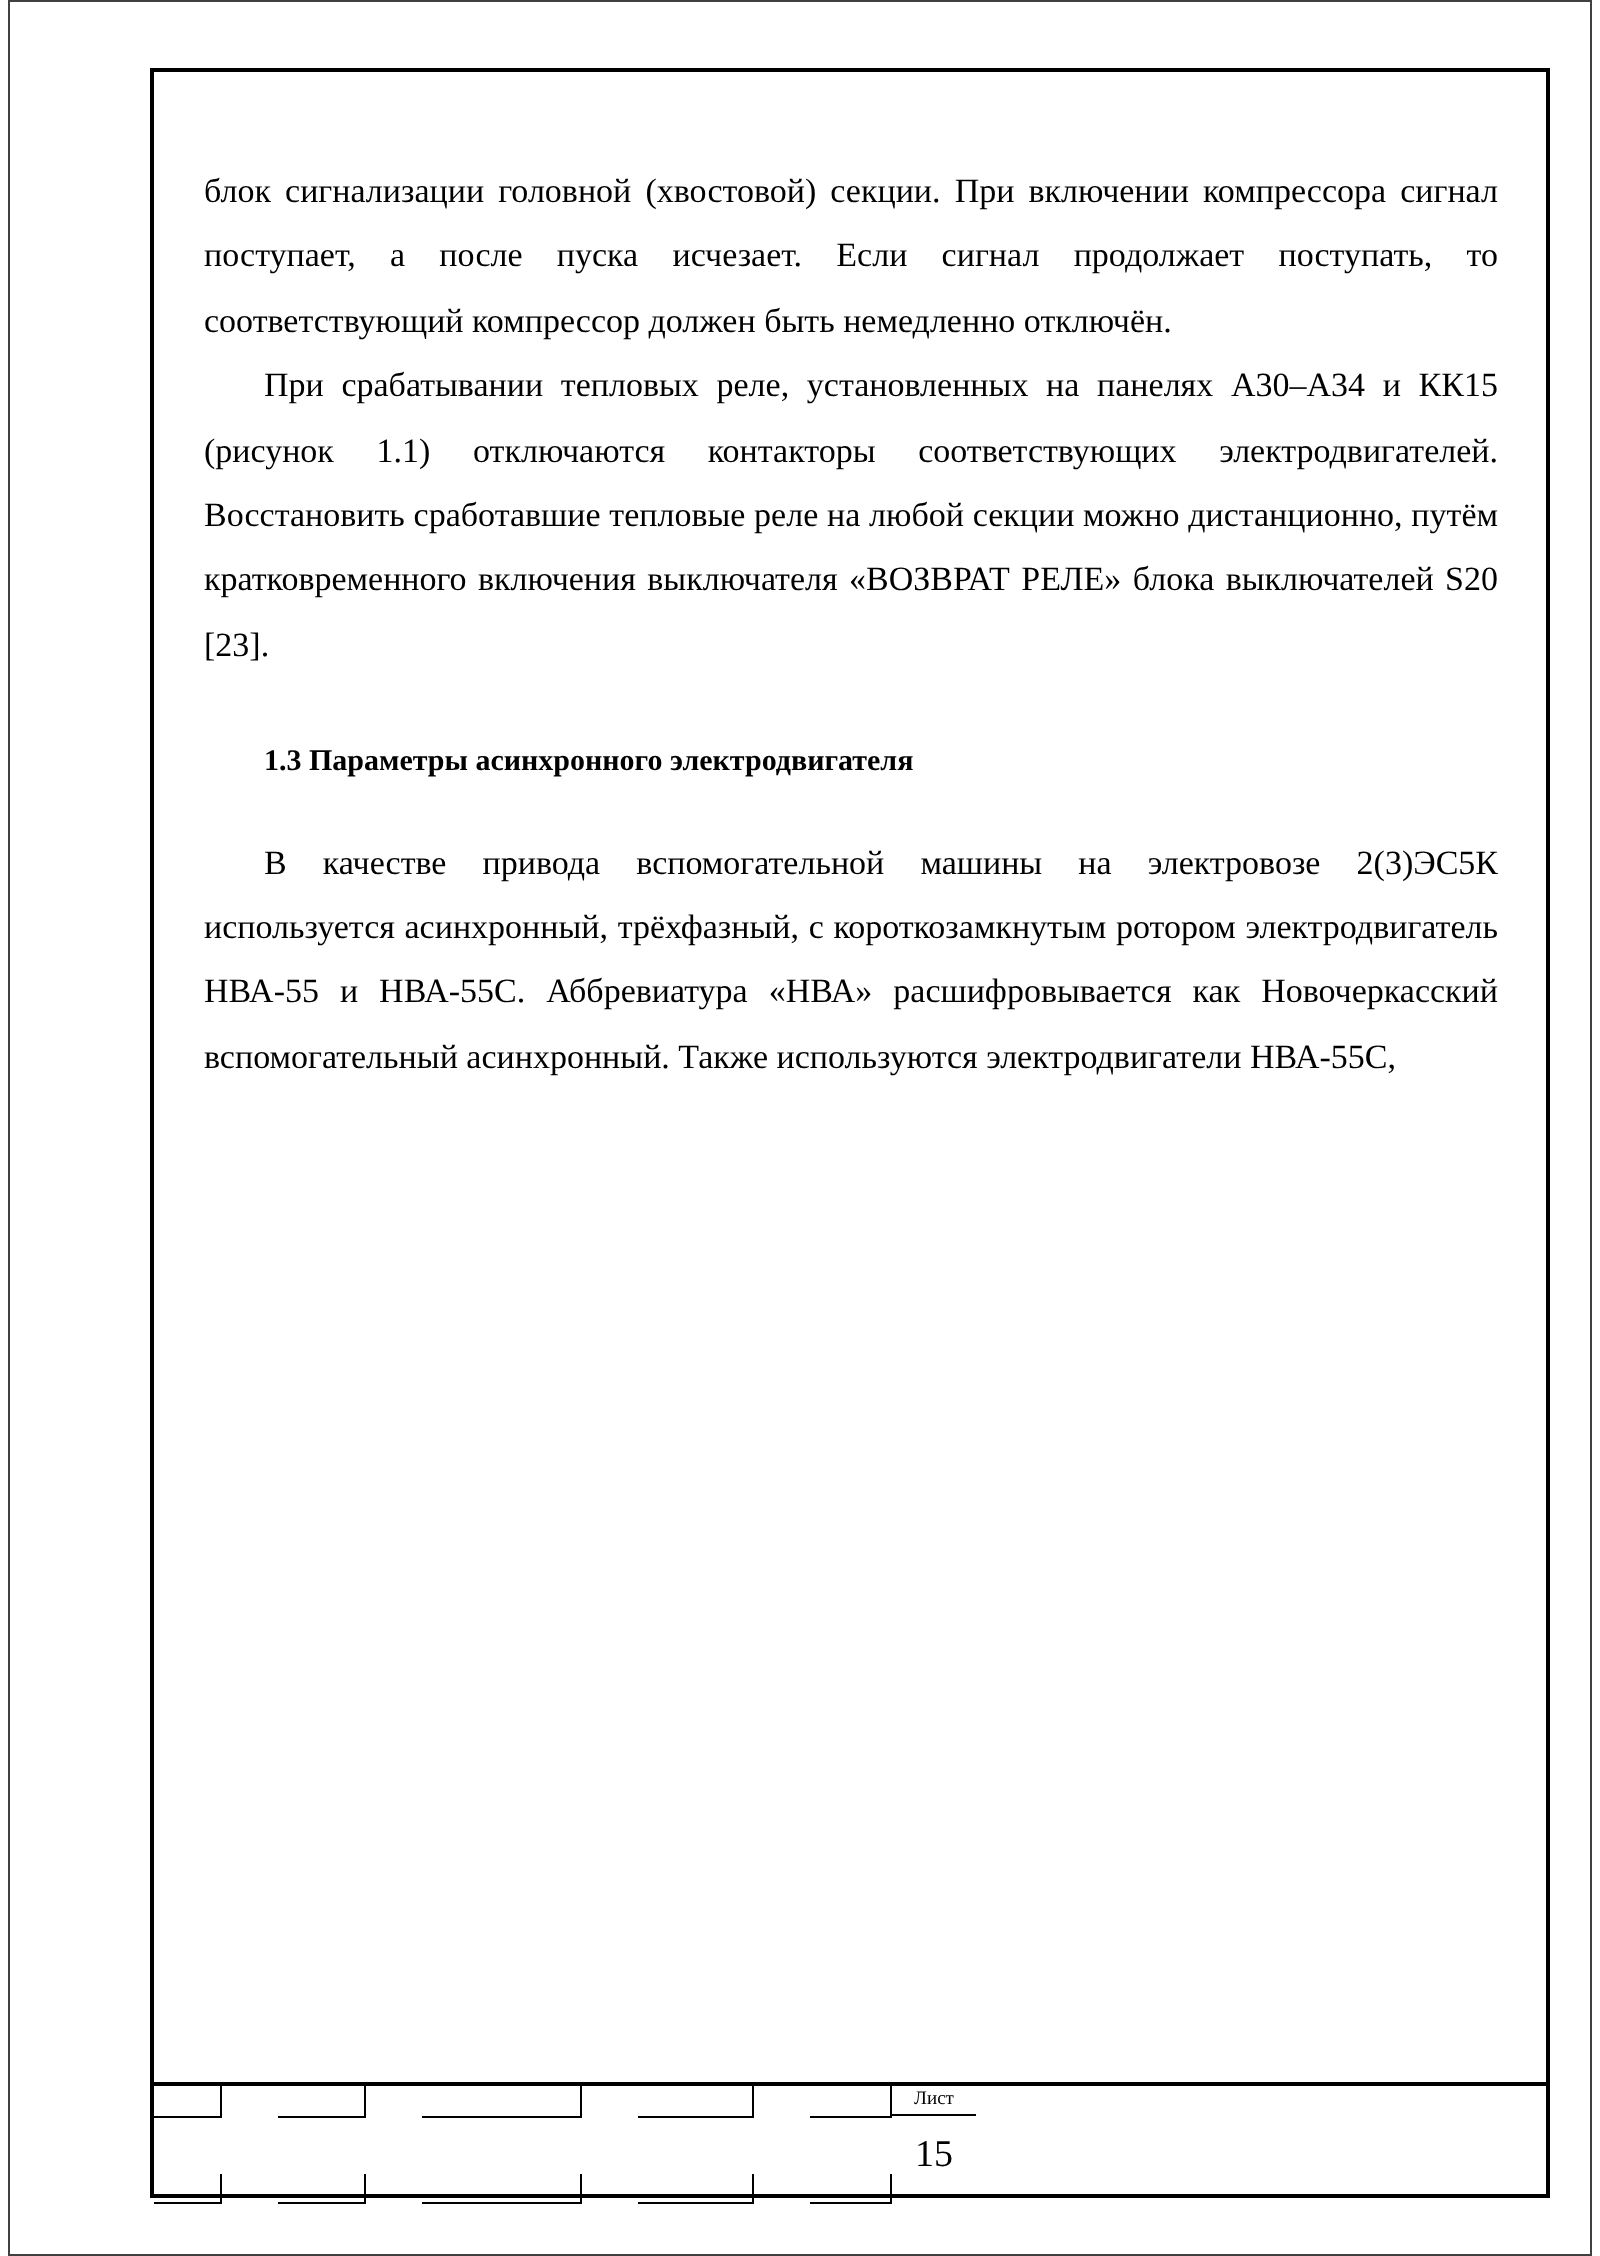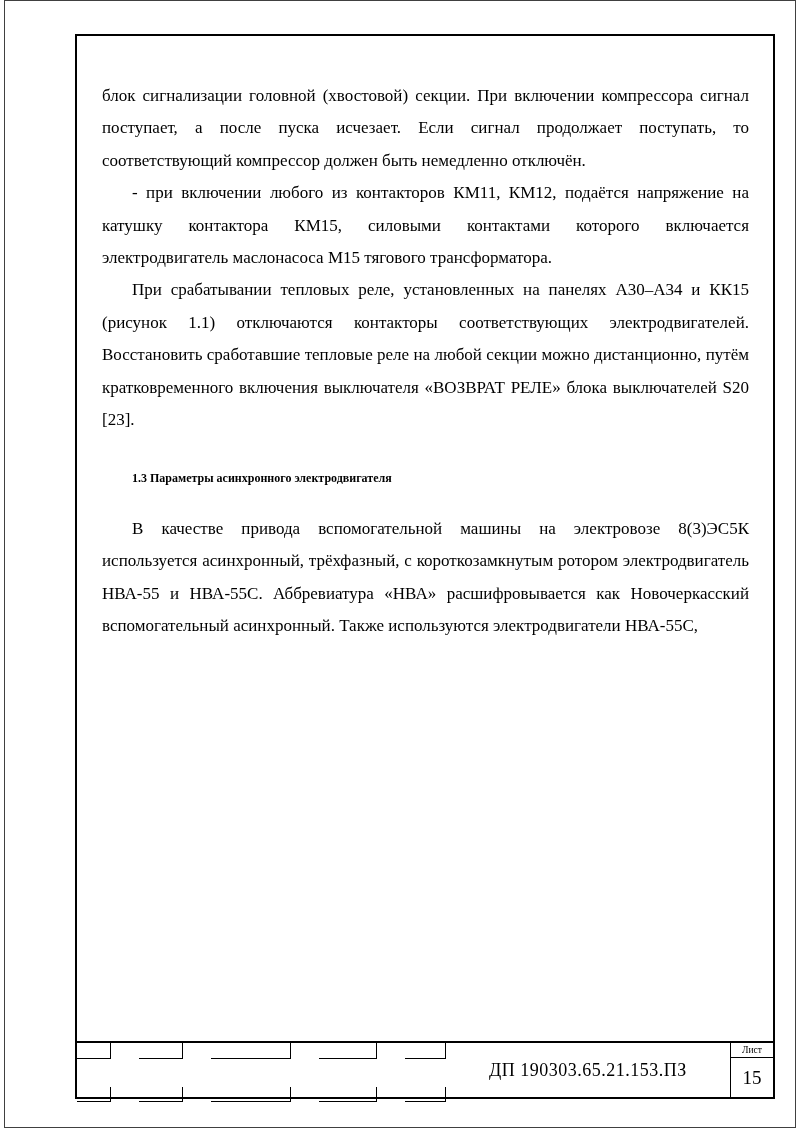--- a/index.html
+++ b/index.html
@@ -35,21 +35,21 @@
   .para {
     font-size: 17px;
     line-height: 32.4px;
     text-align: justify;
     text-indent: 30px;
     hyphens: auto;
     -webkit-hyphens: auto;
   }
   .para.no-indent { text-indent: 0; }
   .heading {
-    font-size: 12px;
+    font-size: 15px;
     line-height: 32.4px;
     font-weight: bold;
     text-indent: 30px;
     margin-top: 26px;
     margin-bottom: 18px;
     text-align: left;
   }
   
   .stamp {
     position: absolute;
@@ -109,24 +109,23 @@
   }
 </style>
 </head>
 <body>
 
 <div class="page">
   <div class="frame">
 
     <div class="content">
       <p class="para no-indent">блок сигнализации головной (хвостовой) секции. При включении компрессора сигнал поступает, а после пуска исчезает. Если сигнал продолжает поступать, то соответствующий компрессор должен быть немедленно отключён.</p>
-      <p class="para">- при включении любого из контакторов КМ11, КМ12, подаётся напряжение на катушку контактора КМ15, силовыми контактами которого включается электродвигатель маслонасоса М15 тягового трансформатора.</p>
       <p class="para">При срабатывании тепловых реле, установленных на панелях А30–А34 и КК15 (рисунок 1.1) отключаются контакторы соответствующих электродвигателей. Восстановить сработавшие тепловые реле на любой секции можно дистанционно, путём кратковременного включения выключателя «ВОЗВРАТ РЕЛЕ» блока выключателей S20 [23].</p>
       <h2 class="heading">1.3 Параметры асинхронного электродвигателя</h2>
-      <p class="para">В качестве привода вспомогательной машины на электровозе 8(3)ЭС5К используется асинхронный, трёхфазный, с короткозамкнутым ротором электродвигатель НВА-55 и НВА-55С. Аббревиатура «НВА» расшифровывается как Новочеркасский вспомогательный асинхронный. Также используются электродвигатели НВА-55С,</p>
+      <p class="para">В качестве привода вспомогательной машины на электровозе 2(3)ЭС5К используется асинхронный, трёхфазный, с короткозамкнутым ротором электродвигатель НВА-55 и НВА-55С. Аббревиатура «НВА» расшифровывается как Новочеркасский вспомогательный асинхронный. Также используются электродвигатели НВА-55С,</p>
     </div>
 
     <div class="stamp">
 
       <div class="stamp-left">
         <div class="cell"></div>
         <div class="cell"></div>
         <div class="cell"></div>
         <div class="cell"></div>
         <div class="cell"></div>
@@ -137,23 +136,20 @@
         <div class="cell"></div>
         <div class="cell"></div>
 
         <div class="cell row-last">Изм</div>
         <div class="cell row-last">Лист</div>
         <div class="cell row-last">№ докум.</div>
         <div class="cell row-last">Дата.</div>
         <div class="cell row-last">Подп</div>
       </div>
 
-      <div class="stamp-center">
-        <span class="doc-code">ДП 190303.65.21.153.ПЗ</span>
-      </div>
 
       <div class="stamp-right">
         <div class="sheet-label">Лист</div>
         <div class="sheet-number">15</div>
       </div>
 
     </div>
 
   </div>
 </div>

